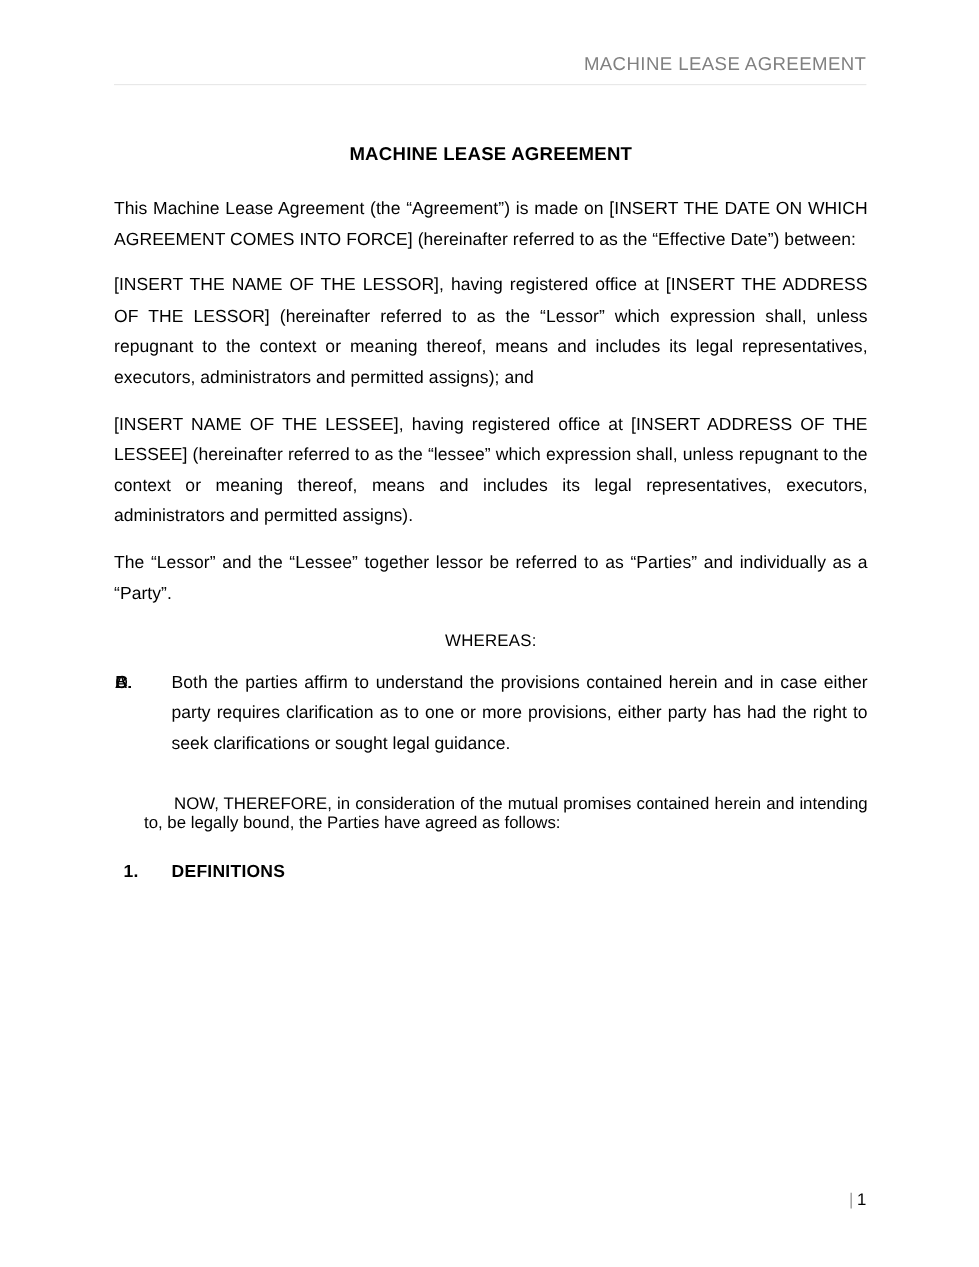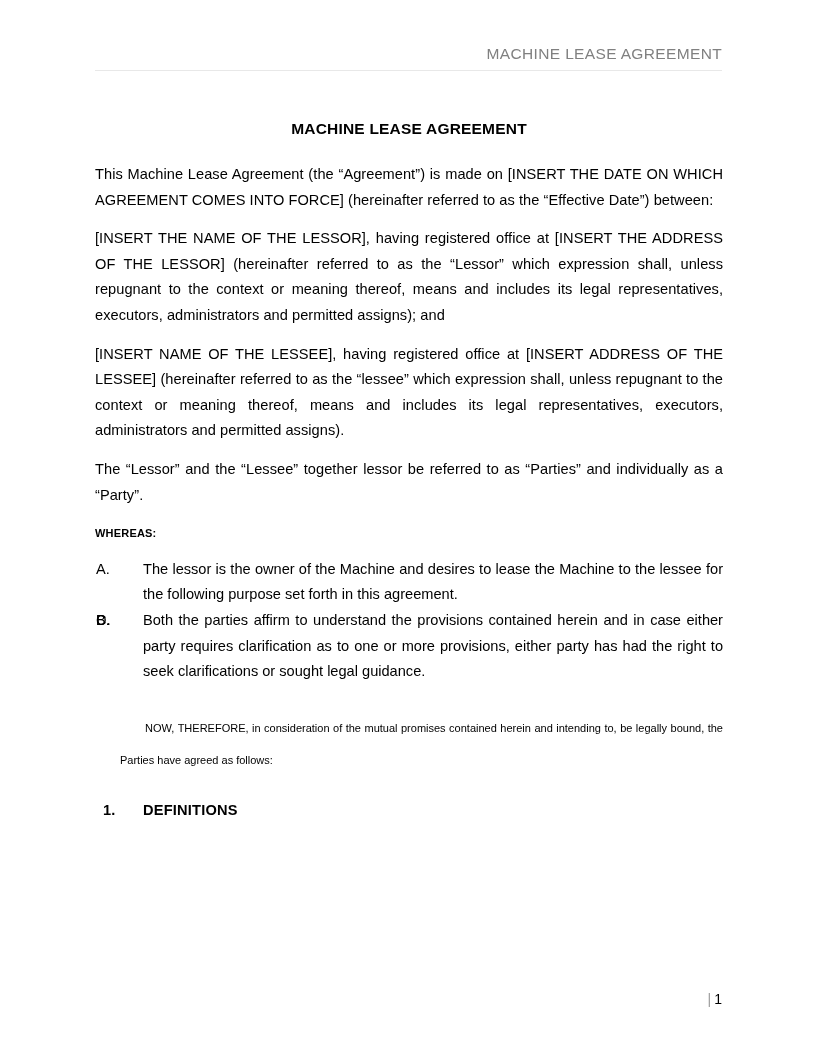--- a/index.html
+++ b/index.html
@@ -71,25 +71,26 @@
     margin: 0 0 13px 0;
     font-size: 14.6px;
     line-height: 25.6px;
     text-align: justify;
     text-justify: inter-word;
     letter-spacing: 0.05px;
   }
   p.para:last-child { margin-bottom: 0; }
 
   .whereas {
-    font-size: 11px;
-    font-weight: bold;
+    font-size: 14px;
+    font-weight: normal;
     line-height: 25.6px;
     margin: 0 0 10px 0;
     letter-spacing: 0.2px;
+    text-align: center;
   }
 
   
   .recitals {
     margin: 0 0 0 0;
     padding: 0;
     list-style: none;
   }
   .recitals li {
     position: relative;
@@ -106,22 +107,22 @@
     top: 0;
     width: 40px;
     text-align: left;
     font-size: 14.6px;
     line-height: 25.6px;
   }
 
   
   .now-therefore {
     margin: 27px 0 0 25px;
-    font-size: 11px;
-    line-height: 32px;
+    font-size: 14px;
+    line-height: 16px;
     text-align: justify;
     text-justify: inter-word;
     text-indent: 25px;
     width: 603px;
     box-sizing: border-box;
   }
 
   
   .section-heading {
     position: relative;
@@ -177,21 +178,20 @@
 
     <p class="para">[INSERT NAME OF THE LESSEE], having registered office at [INSERT ADDRESS OF THE LESSEE] (hereinafter referred to as the “lessee” which expression shall, unless repugnant to the context or meaning thereof, means and includes its legal representatives, executors, administrators and permitted assigns).</p>
 
     <p class="para">The “Lessor” and the “Lessee” together lessor be referred to as “Parties” and individually as a “Party”.</p>
 
     <div class="whereas">WHEREAS:</div>
 
     <ul class="recitals">
       <li>
         <span class="marker">A.</span>
-        <span class="rtext">The lessor is the owner of the Machine and desires to lease the Machine to the lessee for the following purpose set forth in this agreement.</span>
       </li>
       <li>
         <span class="marker">B.</span>
       </li>
       <li>
         <span class="marker">C.</span>
       </li>
       <li>
         <span class="marker">D.</span>
         <span class="rtext">Both the parties affirm to understand the provisions contained herein and in case either party requires clarification as to one or more provisions, either party has had the right to seek clarifications or sought legal guidance.</span>

